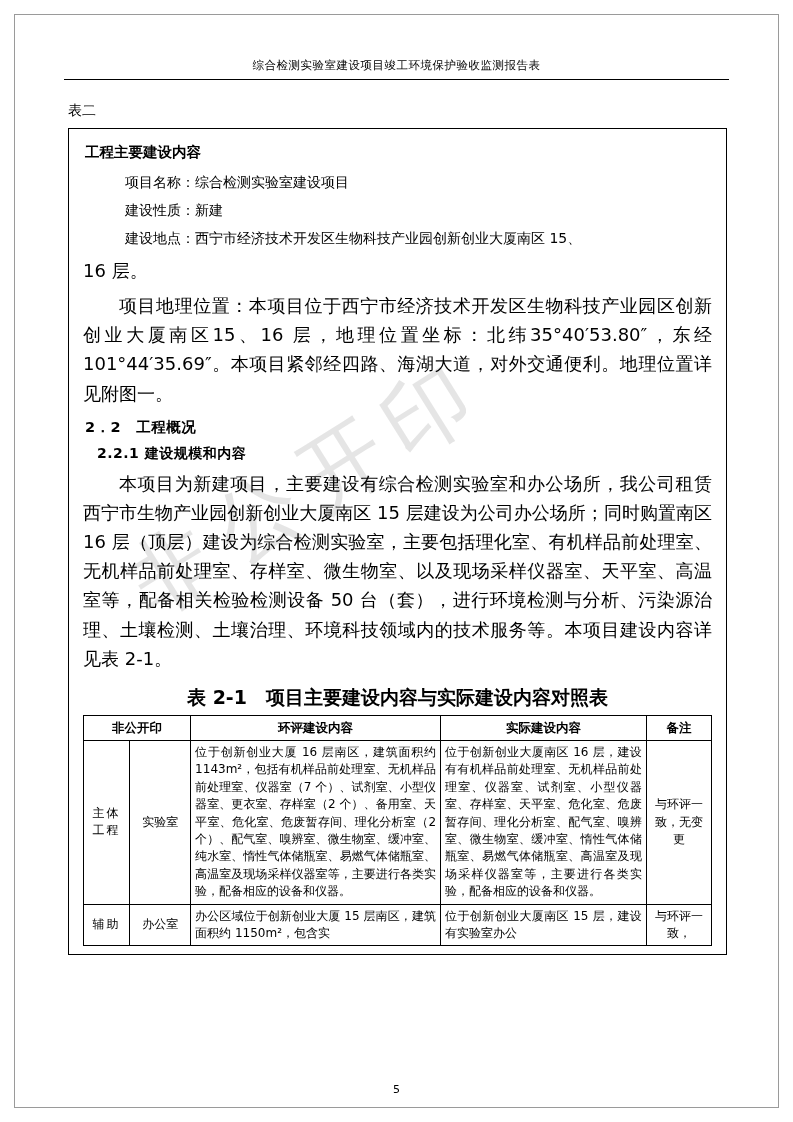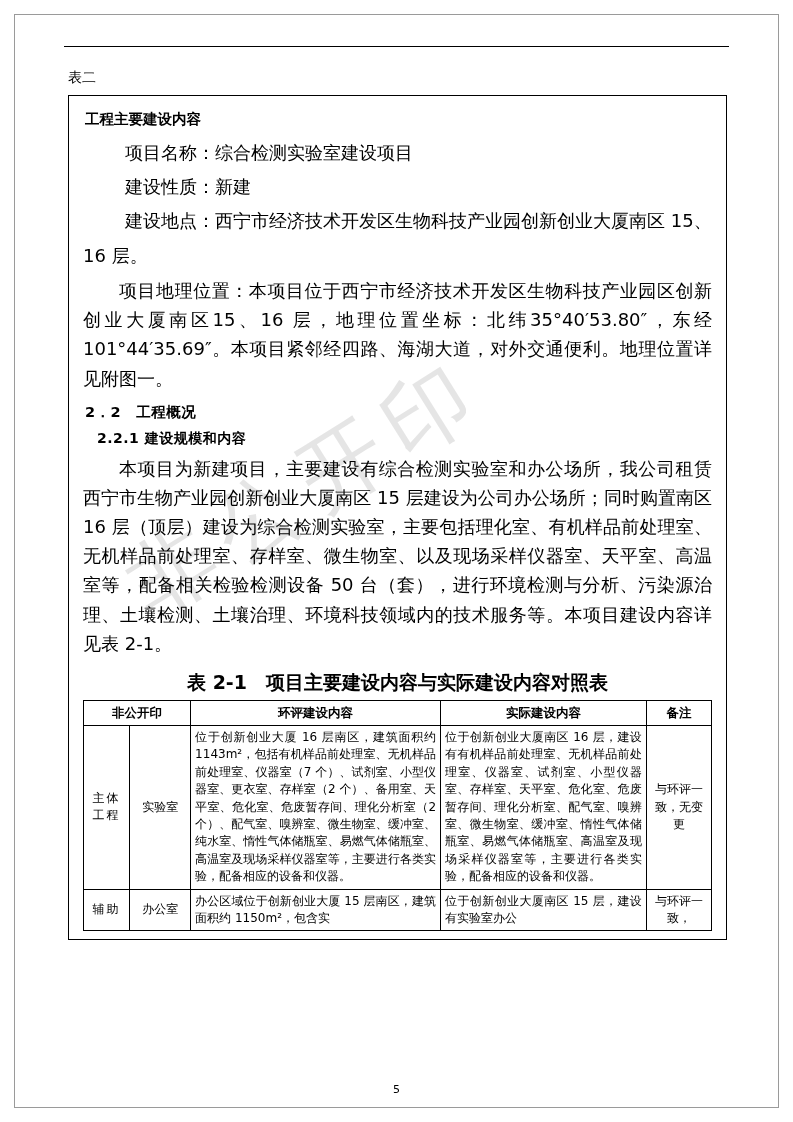--- a/index.html
+++ b/index.html
@@ -73,21 +73,21 @@
     margin: 10px 0 6px 2px;
     letter-spacing: 0.5px;
   }
   .h3 {
     font-size: 14px;
     font-weight: bold;
     margin: 8px 0 6px 14px;
     letter-spacing: 0.5px;
   }
   .kv {
-    font-size: 18px;
+    font-size: 14px;
     margin: 7px 0 7px 42px;
     line-height: 1.5;
   }
   .para {
     font-size: 18px;
     line-height: 1.62;
     margin: 6px 0 6px 0;
     text-align: justify;
     text-indent: 2em;
   }
@@ -159,20 +159,21 @@
 </head>
 <body>
 
 <div class="page">
   <div class="page-border"></div>
 
   <div class="watermark">非公开印</div>
 
   <div class="content">
 
+    <div class="header">综合检测实验室建设项目竣工环境保护验收监测报告表</div>
     <div class="header-rule"></div>
 
     <div class="table-label">表二</div>
 
     <div class="main-box">
 
       <div class="sec-title">工程主要建设内容</div>
 
 
       <div class="kv">项目名称：综合检测实验室建设项目</div>

